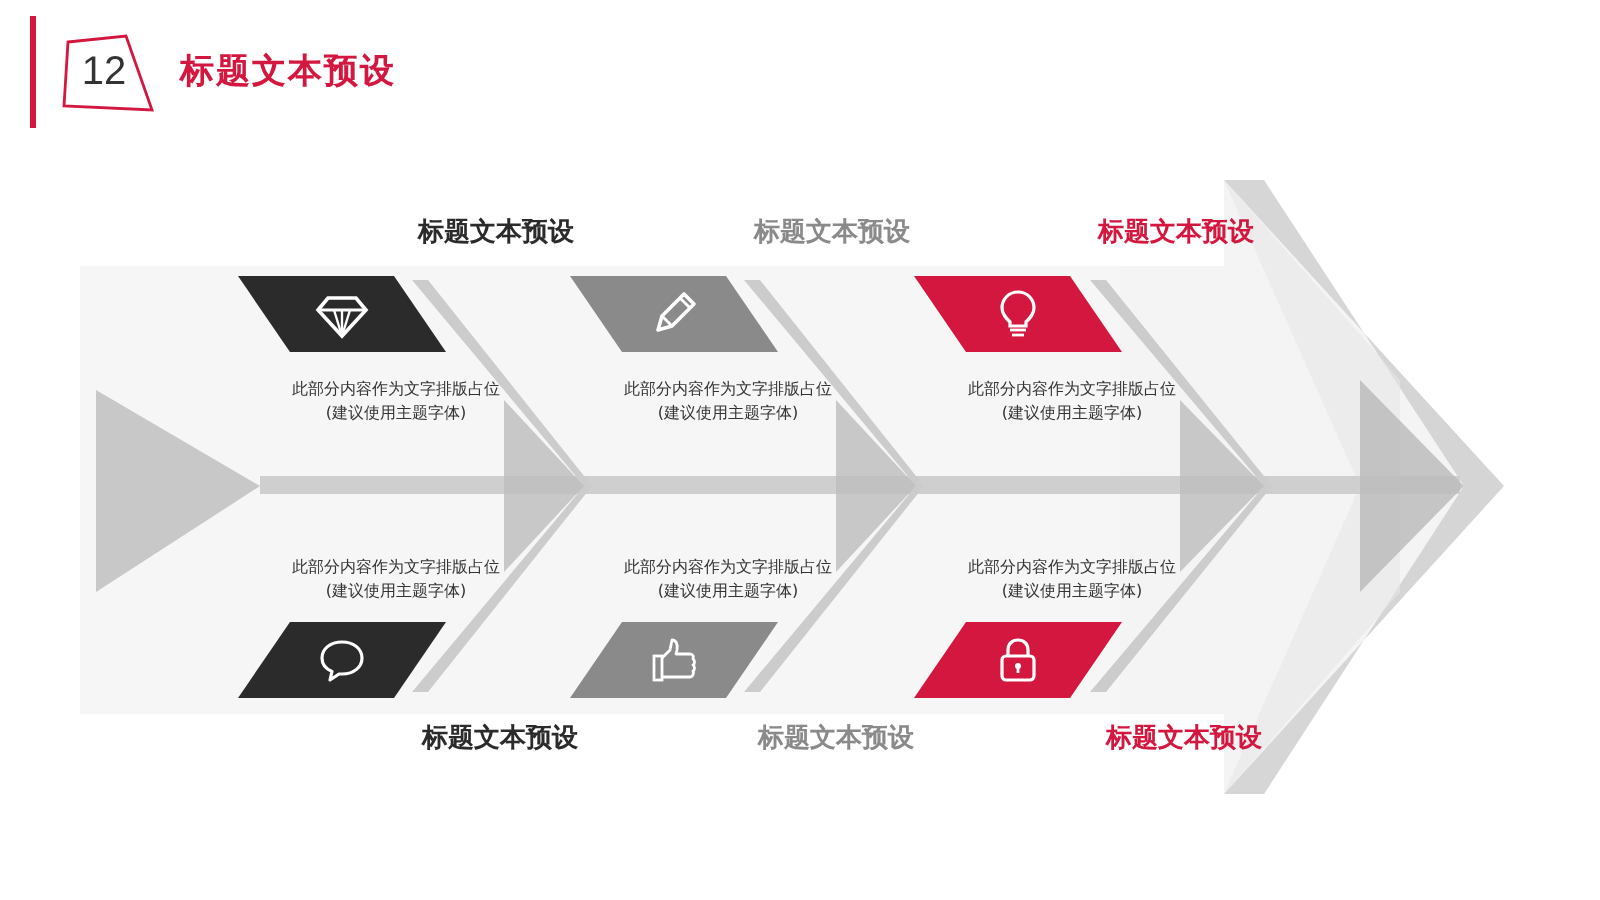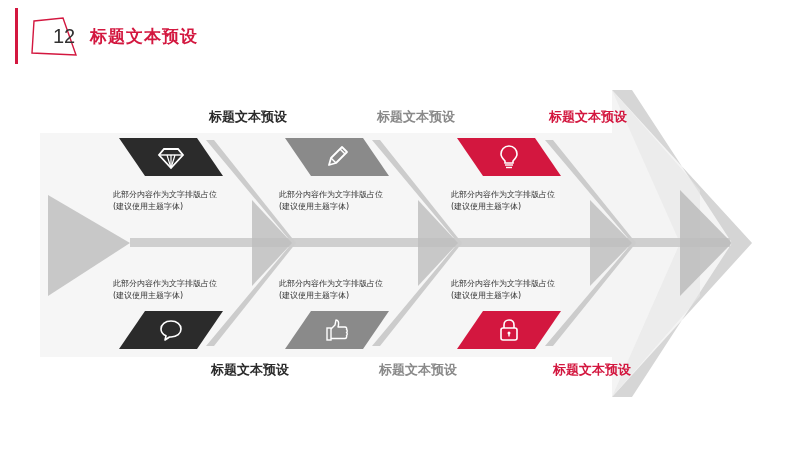--- a/index.html
+++ b/index.html
@@ -1,24 +1,24 @@
 <!DOCTYPE html>
 <html><head>
 <meta charset="utf-8">
 <style>
   html,body{margin:0;padding:0;}
   body{width:800px;height:450px;overflow:hidden;background:#ffffff;font-family:"DejaVu Sans","Liberation Sans",sans-serif;position:relative;}
   .abs{position:absolute;}
   .accent-bar{left:15px;top:8px;width:3px;height:56px;background:#d3173f;}
   .num-box{left:30px;top:17px;width:48px;height:40px;}
-  .num-text{left:37px;top:22px;width:30px;height:28px;font-size:20px;color:#333;text-align:center;line-height:28px;font-family:"Liberation Sans","DejaVu Sans",sans-serif;margin-left:12px;}
+  .num-text{left:37px;top:22px;width:30px;height:28px;font-size:20px;color:#333;text-align:center;line-height:28px;font-family:"Liberation Sans","DejaVu Sans",sans-serif;}
   .page-title{left:90px;top:24px;font-size:17px;font-weight:bold;color:#d3173f;letter-spacing:1px;line-height:24px;}
   svg.bg{position:absolute;left:0;top:0;}
   .card-title{font-size:13px;font-weight:bold;line-height:18px;width:170px;text-align:right;}
-  .para{font-size:8px;color:#333;line-height:12px;text-align:left;width:170px;}
+  .para{font-size:8px;color:#333;line-height:12px;text-align:center;width:170px;}
   .badge{width:104px;height:38px;}
   .badge svg{position:absolute;left:0;top:0;}
   .badge .ico{position:absolute;left:38px;top:5px;width:28px;height:28px;}
 </style>
 </head>
 <body>
 
 <div class="abs accent-bar"></div>
 <svg class="abs num-box" viewBox="0 0 48 40" width="48" height="40">
   <polygon points="4,4 33,1 46,38 2,36" fill="none" stroke="#d3173f" stroke-width="1.4"></polygon>

